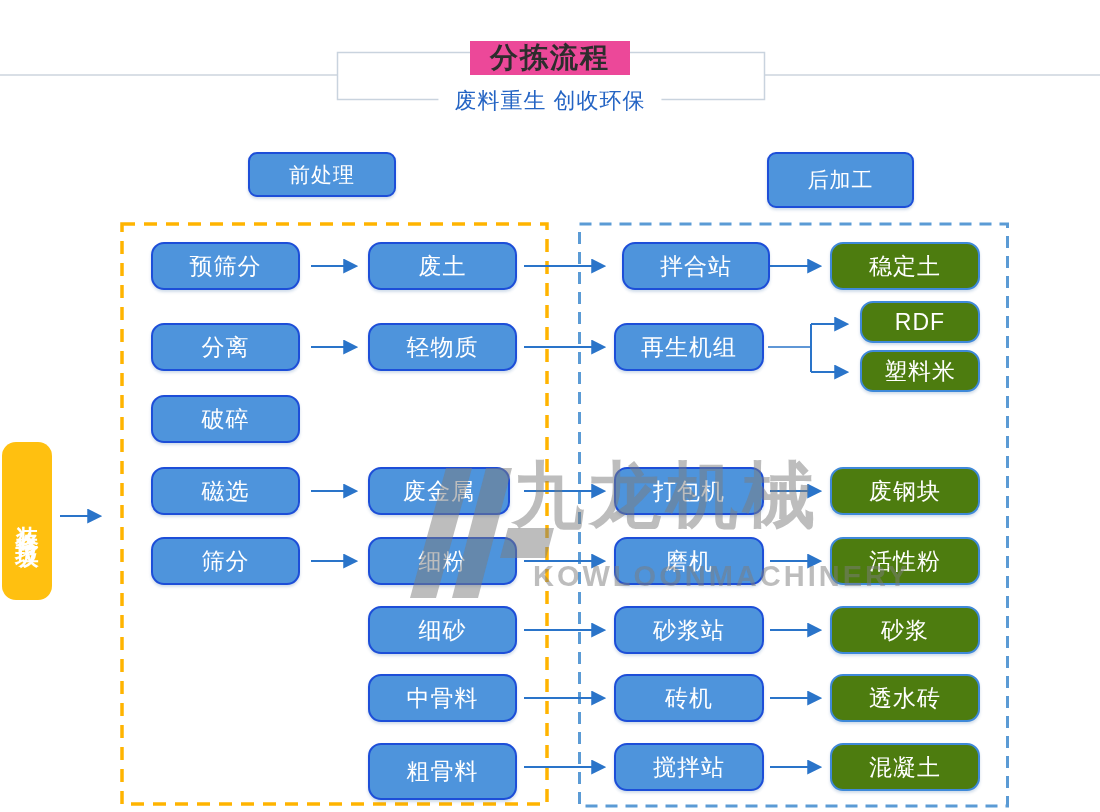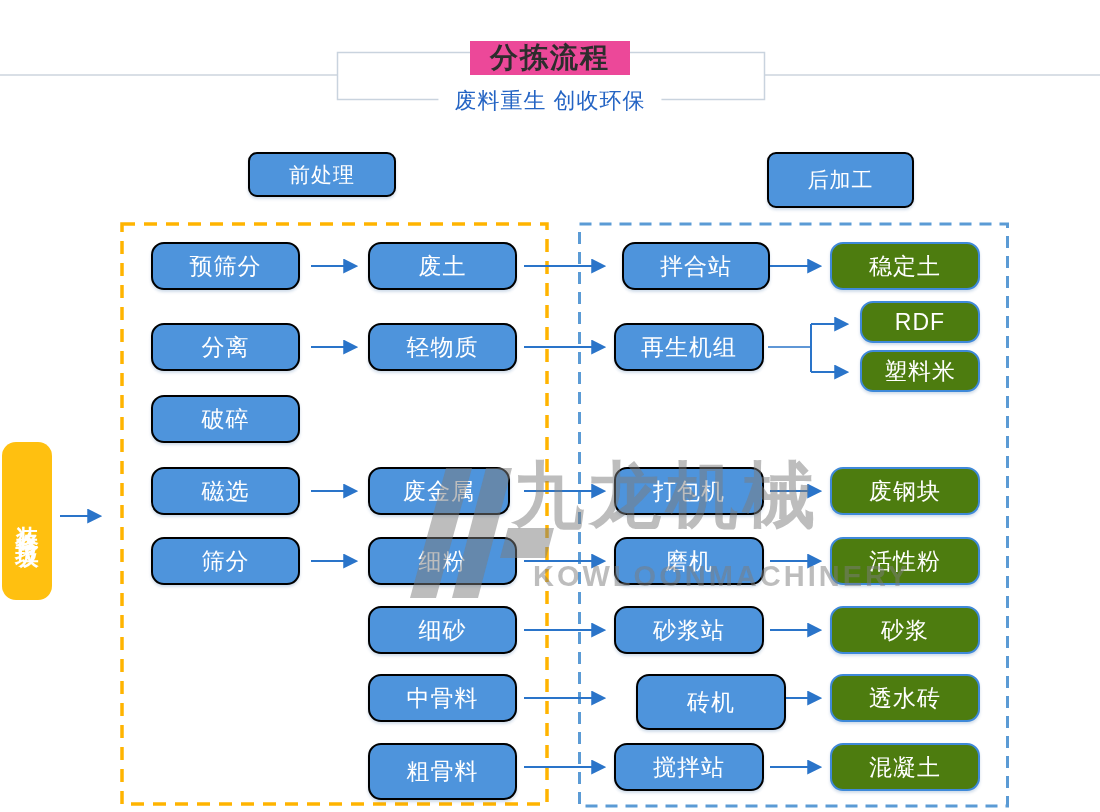--- a/index.html
+++ b/index.html
@@ -15,21 +15,21 @@
     line-height:34px;white-space:nowrap;letter-spacing:2px;
   }
   .hdr-sub{
     position:absolute;left:50%;transform:translateX(-50%);top:85px;z-index:4;
     background:#fff;padding:0 16px;font-size:22px;color:#2464c4;
     line-height:31px;white-space:nowrap;letter-spacing:1px;
   }
   
   .node{
     position:absolute;display:flex;align-items:center;justify-content:center;
-    background:#4e94dc;border:2px solid #000000;border-radius:13px;
+    background:#4e94dc;border:2px solid #1d4ed8;border-radius:13px;
     color:#fff;font-size:23px;letter-spacing:1px;box-sizing:border-box;z-index:2;
     box-shadow:0 2px 3px rgba(40,95,160,.22);white-space:nowrap;
   }
   .node.dark{background:#4d7c0f;border-color:#3f89d9;}
   .node.section-btn{border-radius:9px;font-size:21px;}
   
   .input-box{
     position:absolute;left:2px;top:442px;width:50px;height:158px;z-index:2;
     background:#ffc010;border-radius:14px;display:flex;align-items:center;justify-content:center;
   }
@@ -115,21 +115,21 @@
   <div class="node" style="left:368px;top:537px;width:149px;height:48px">细粉</div>
   <div class="node" style="left:368px;top:606px;width:149px;height:48px">细砂</div>
   <div class="node" style="left:368px;top:674px;width:149px;height:48px">中骨料</div>
   <div class="node" style="left:368px;top:743px;width:149px;height:57px">粗骨料</div>
 
   <div class="node" style="left:622px;top:242px;width:148px;height:48px">拌合站</div>
   <div class="node" style="left:614px;top:323px;width:150px;height:48px">再生机组</div>
   <div class="node" style="left:614px;top:467px;width:150px;height:48px">打包机</div>
   <div class="node" style="left:614px;top:537px;width:150px;height:48px">磨机</div>
   <div class="node" style="left:614px;top:606px;width:150px;height:48px">砂浆站</div>
-  <div class="node" style="left:636px;top:674px;width:150px;height:56px">砖机</div>
+  <div class="node" style="left:614px;top:674px;width:150px;height:48px">砖机</div>
   <div class="node" style="left:614px;top:743px;width:150px;height:48px">搅拌站</div>
 
   <div class="node dark" style="left:830px;top:242px;width:150px;height:48px">稳定土</div>
   <div class="node dark" style="left:860px;top:301px;width:120px;height:42px">RDF</div>
   <div class="node dark" style="left:860px;top:350px;width:120px;height:42px">塑料米</div>
   <div class="node dark" style="left:830px;top:467px;width:150px;height:48px">废钢块</div>
   <div class="node dark" style="left:830px;top:537px;width:150px;height:48px">活性粉</div>
   <div class="node dark" style="left:830px;top:606px;width:150px;height:48px">砂浆</div>
   <div class="node dark" style="left:830px;top:674px;width:150px;height:48px">透水砖</div>
   <div class="node dark" style="left:830px;top:743px;width:150px;height:48px">混凝土</div>

